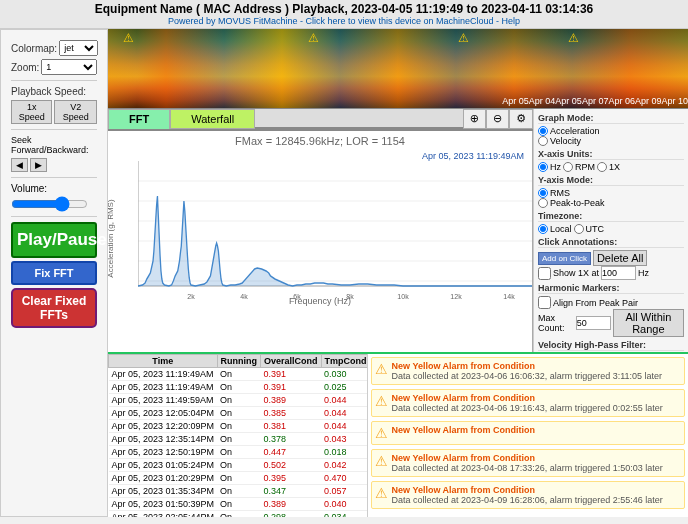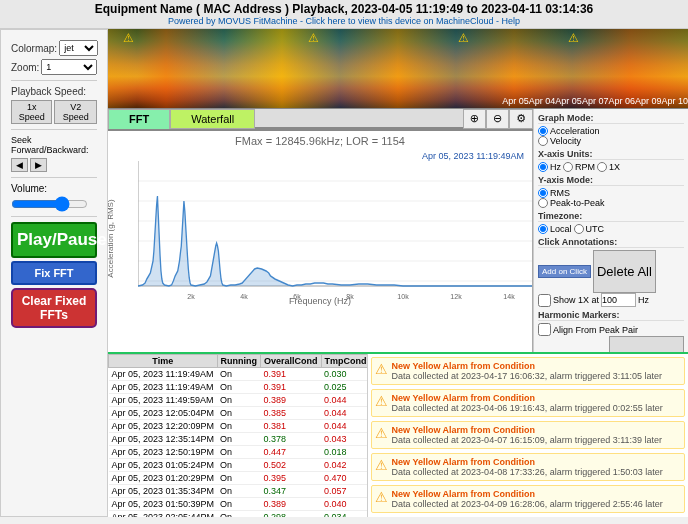--- a/index.html
+++ b/index.html
@@ -47,21 +47,21 @@
 
     
     #right-panel { width: 155px; min-width: 155px; background: #f5f5f5; border-left: 1px solid #ccc; padding: 4px; font-size: 9px; overflow-y: auto; }
     .setting-group { margin-bottom: 3px; }
     .setting-title { font-weight: bold; font-size: 9px; color: #333; border-bottom: 1px solid #ddd; margin-bottom: 2px; }
     .radio-row { display: flex; align-items: center; gap: 2px; font-size: 9px; }
     .radio-row input { width: 10px; height: 10px; }
     .input-row { display: flex; align-items: center; gap: 2px; font-size: 9px; }
     .small-input { width: 35px; font-size: 9px; height: 14px; border: 1px solid #aaa; }
     .check-row { display: flex; align-items: center; gap: 2px; font-size: 9px; }
-    .btn-small { font-size: 13px; background: #ddd; border: 1px solid #999; padding: 13px 3px; cursor: pointer; }
+    .btn-small { font-size: 11px; background: #ddd; border: 1px solid #999; padding: 1px 3px; cursor: pointer; }
     .btn-small-blue { font-size: 8px; background: #6688cc; color: white; border: 1px solid #4466aa; padding: 1px 3px; cursor: pointer; }
 
     
     #bottom-section { height: 165px; display: flex; border-top: 2px solid #22c55e; background: white; }
     #data-table { width: 260px; min-width: 260px; overflow: auto; border-right: 1px solid #ccc; }
     #data-table table { width: 100%; border-collapse: collapse; font-size: 9px; }
     #data-table th { background: #ddd; padding: 1px 3px; border: 1px solid #bbb; font-weight: bold; white-space: nowrap; }
     #data-table td { padding: 1px 3px; border-bottom: 1px solid #eee; white-space: nowrap; }
     .val-red { color: #cc0000; }
     .val-green { color: #006600; }
@@ -374,35 +374,34 @@
               </tr>
             </tbody>
         </table>
       </div>
 
       <div id="alarm-panel">
       <div class="alarm-item">
     <span class="alarm-icon">⚠</span>
     <div class="alarm-text">
       <div class="alarm-title">New Yellow Alarm from Condition</div>
-      <div class="alarm-detail">Data collected at 2023-04-17 16:06:32, alarm triggered 3:11:05 later</div>
+      <div class="alarm-detail">Data collected at 2023-04-06 16:06:32, alarm triggered 3:11:05 later</div>
     </div>
   </div>
           <div class="alarm-item">
     <span class="alarm-icon">⚠</span>
     <div class="alarm-text">
       <div class="alarm-title">New Yellow Alarm from Condition</div>
       <div class="alarm-detail">Data collected at 2023-04-06 19:16:43, alarm triggered 0:02:55 later</div>
     </div>
   </div>
           <div class="alarm-item">
     <span class="alarm-icon">⚠</span>
     <div class="alarm-text">
       <div class="alarm-title">New Yellow Alarm from Condition</div>
-      <div class="alarm-detail">Data collected at 2023-04-07 16:15:09, alarm triggered 3:11:39 later</div>
     </div>
   </div>
           <div class="alarm-item">
     <span class="alarm-icon">⚠</span>
     <div class="alarm-text">
       <div class="alarm-title">New Yellow Alarm from Condition</div>
       <div class="alarm-detail">Data collected at 2023-04-08 17:33:26, alarm triggered 1:50:03 later</div>
     </div>
   </div>
           <div class="alarm-item">

